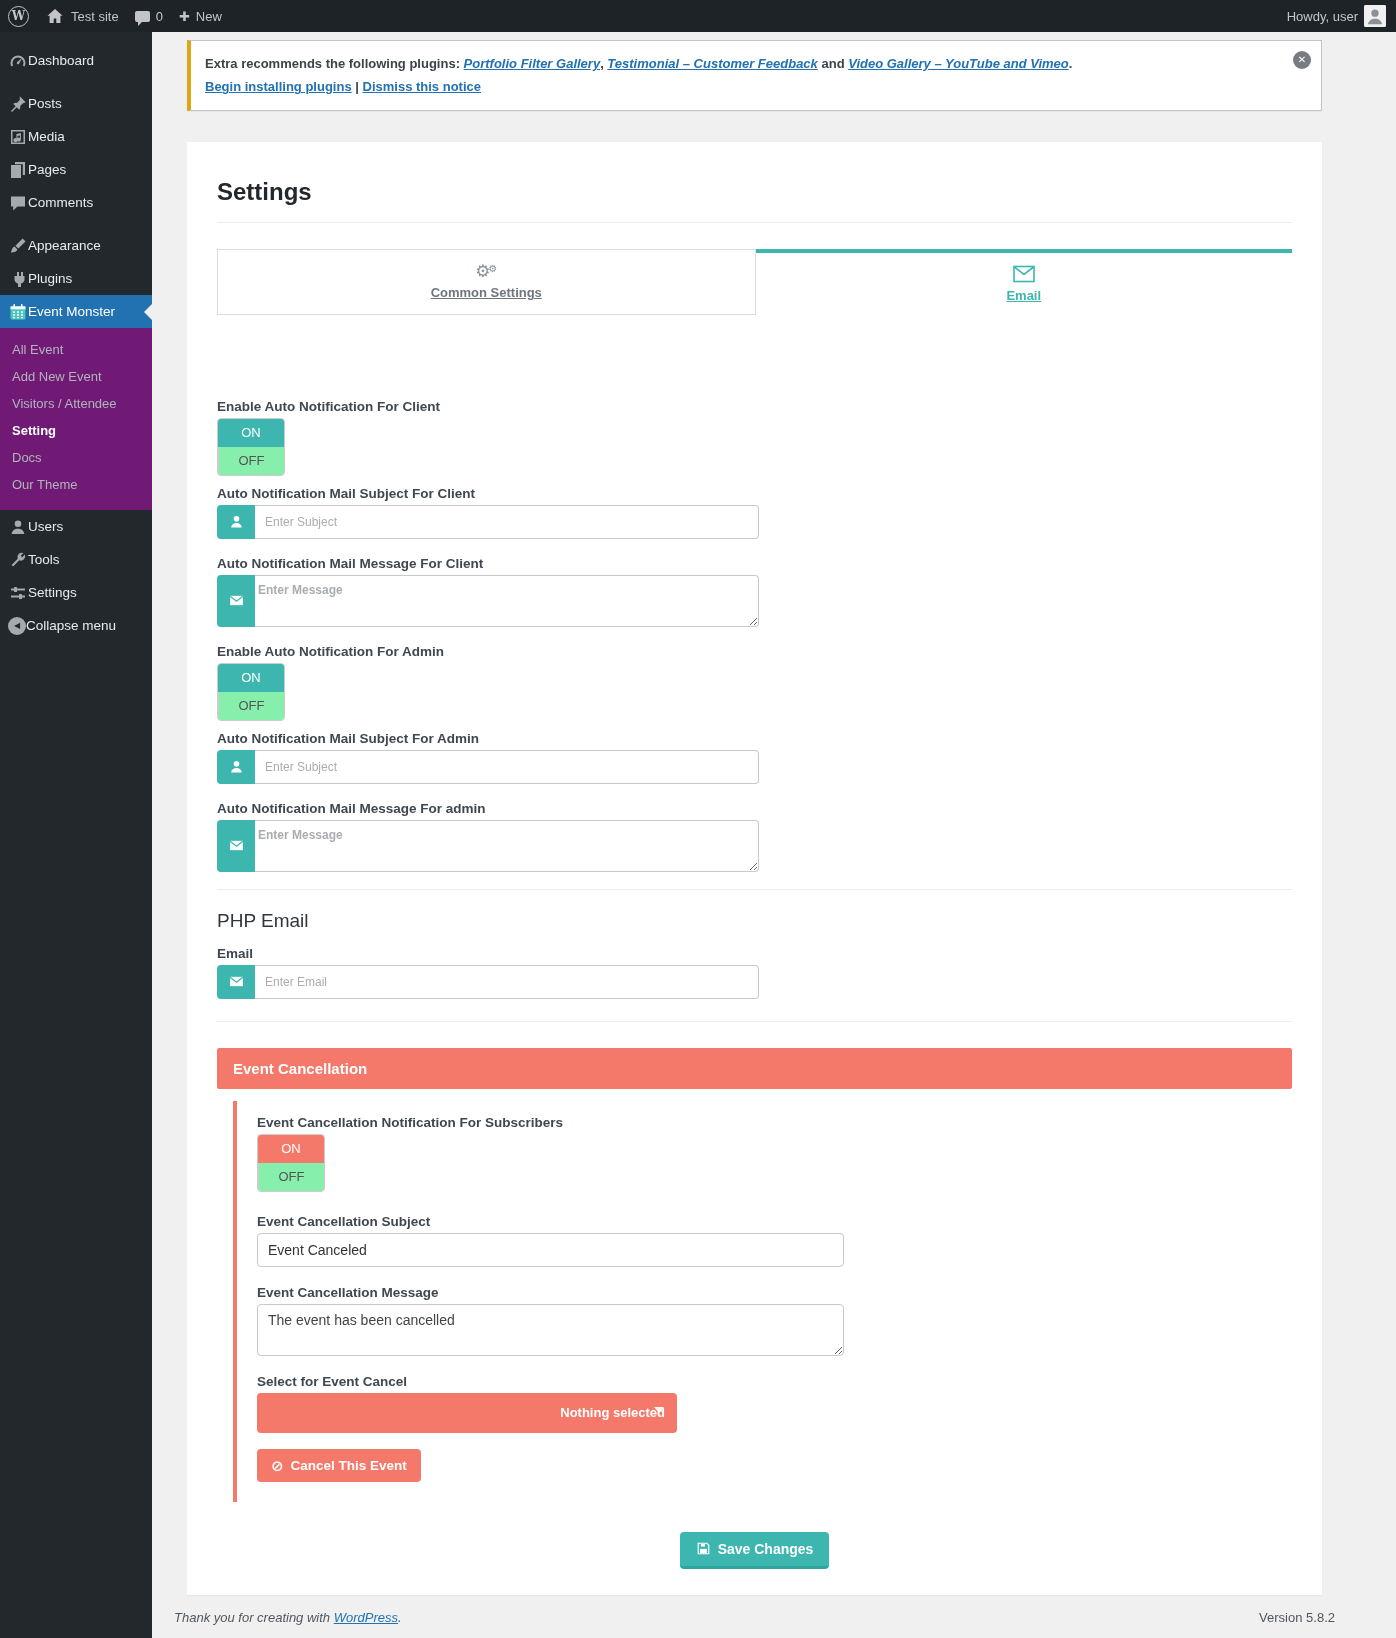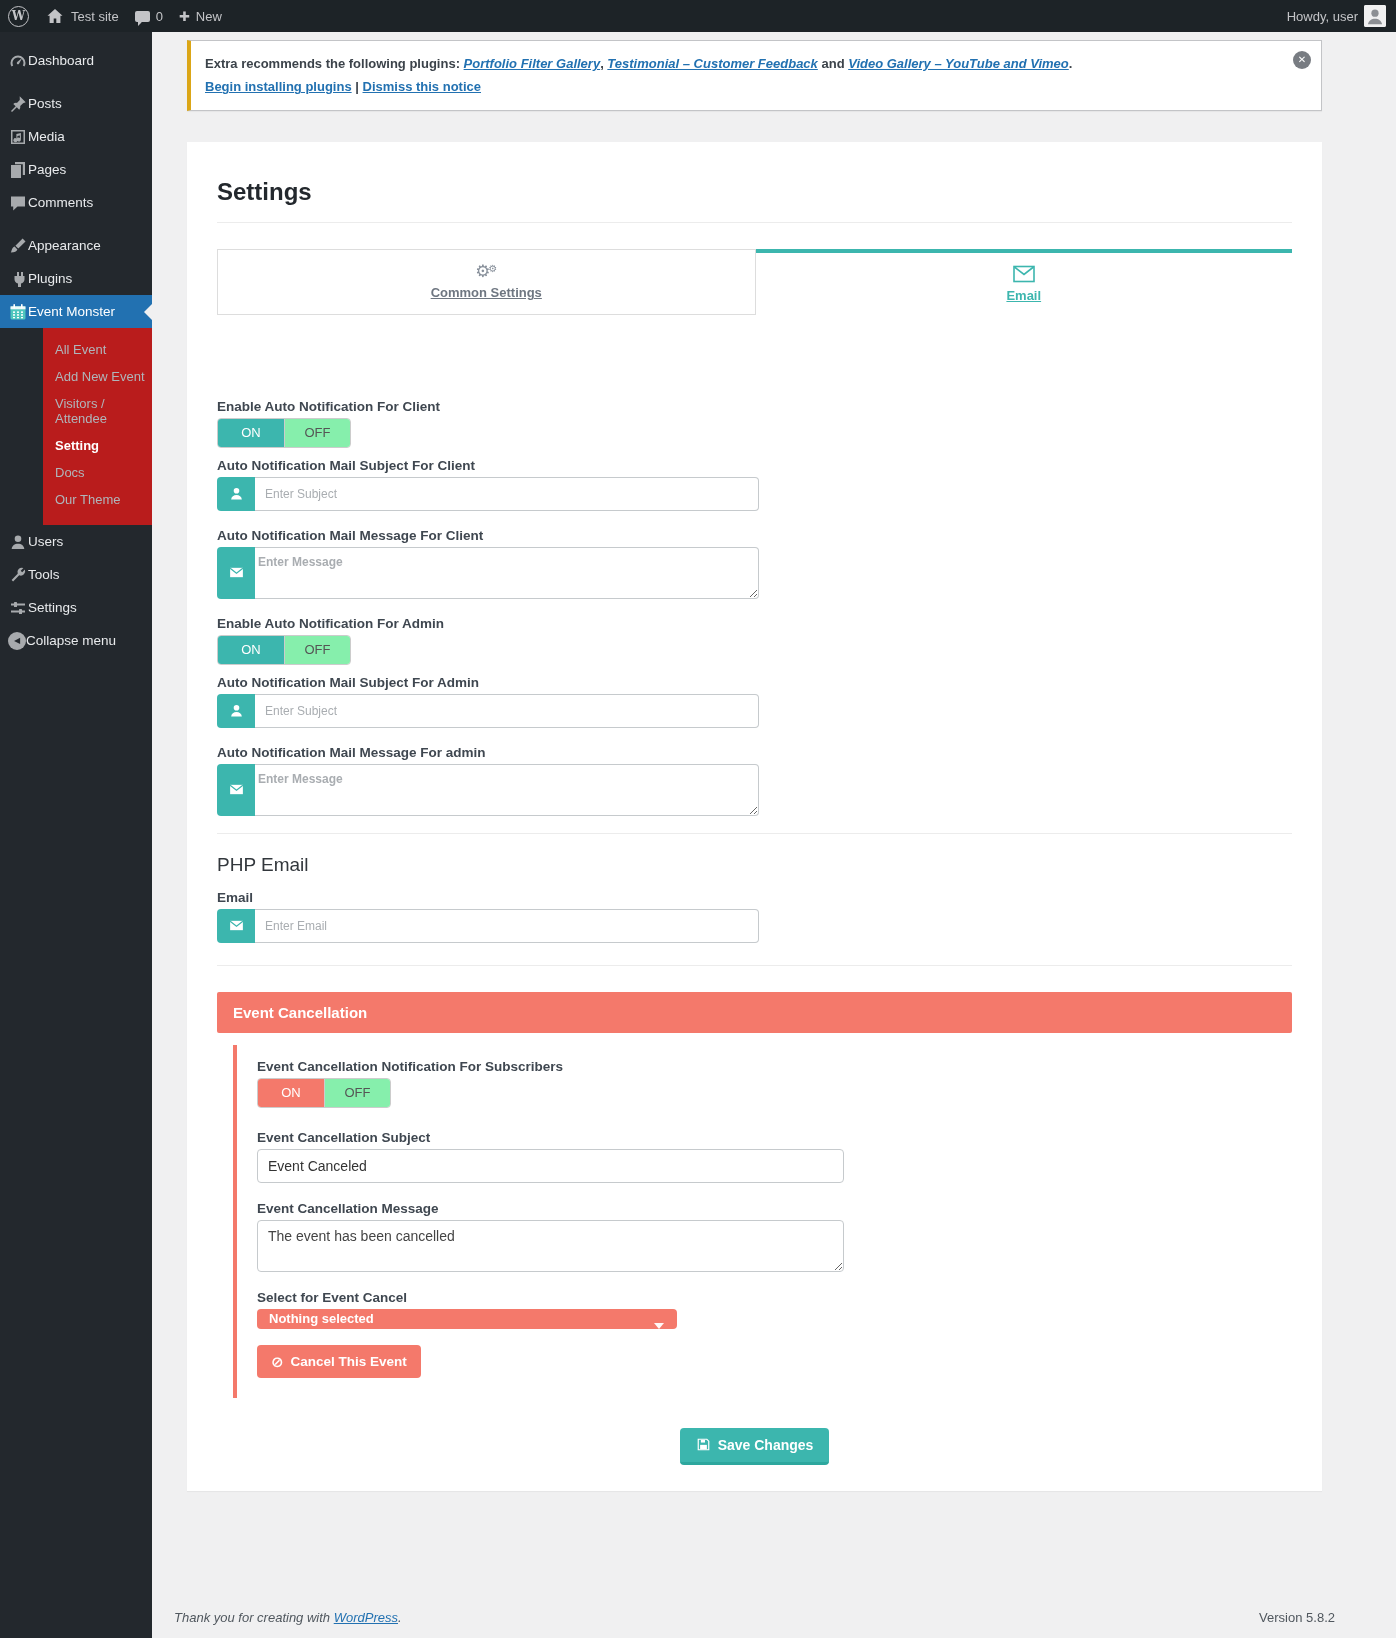--- a/index.html
+++ b/index.html
@@ -41,21 +41,21 @@
     height: 33px; display: flex; align-items: center; 
     padding: 0 8px; font-size: 13.5px; cursor: pointer; color: #e8eaec; position: relative;
   }
   .s-item .micon { color: #a7aaad; }
   .s-sep { height: 10px; }
   .s-item.current { background: #2271b1; color: #fff; }
   .s-item.current::after {
     content:''; position:absolute; right:0; top:50%; margin-top:-8px;
     border:8px solid transparent; border-right:8px solid #f0f0f1;
   }
-  .submenu { background: #b91c1c; padding: 8px 0 12px; margin-left: 43px; }
+  .submenu { background: #701a75; padding: 8px 0 12px; }
   .sub-item { padding: 6px 4px 6px 12px; font-size: 13px; color: #b0b5ba; cursor: pointer; }
   .sub-item.current { color: #fff; font-weight: 700; }
   .collapse-circle {
     width: 18px; height: 18px; border-radius: 50%; background: #a7aaad; color: #23282d;
     display: flex; align-items: center; justify-content: center; font-size: 8px;
   }
   
   .content { margin-left: 152px; padding: 0 74px 0 35px; position: relative; }
   .notice {
     background: #fff; border: 1px solid #c3c4c7; border-left: 4px solid #dba617;
@@ -87,21 +87,21 @@
   .tab-label { font-size: 13px; font-weight: 600; text-decoration: underline; }
   .tab.inactive .tab-label { color: #6e7681; }
   .tab.active .tab-label { color: #3cb6ae; }
   .gear-big { font-size: 17px; color: #878f9a; line-height: 1; }
   .gear-small { font-size: 10px; color: #878f9a; vertical-align: top; margin-left: -2px; }
   .tab-icon-teal { color: #3cb6ae; width: 22px; height: 18px; }
   .tab-icon-teal svg { width:100%; height:100%; display:block; }
   
   .form { margin-top: 84px; }
   .flabel { display: block; font-size: 13.5px; font-weight: 700; color: #3f4750; margin-bottom: 4px; }
-  .toggle { display: inline-flex; border: 1px solid #ccc; border-radius: 4px; overflow: hidden; margin-bottom: 10px; cursor: pointer; }
+  .toggle { display: inline-flex; border: 1px solid #ccc; border-radius: 4px; overflow: hidden; margin-bottom: 10px; cursor: pointer; flex-direction: column; }
   .tg-on { width: 66px; height: 28px; display:flex; align-items:center; justify-content:center;
            background: #3cb6ae; color: #fff; font-size: 13px; }
   .toggle.coral .tg-on { background: #f4796b; }
   .tg-off { width: 66px; height: 28px; display:flex; align-items:center; justify-content:center;
             background: #86efac; color: #555; font-size: 13px; border-left: 1px solid #ccc; }
   .igroup { display: flex; width: 542px; margin-bottom: 17px; }
   .addon {
     width: 38px; background: #3cb6ae; border-radius: 4px 0 0 4px;
     display: flex; align-items: center; justify-content: center; flex: 0 0 auto;
   }
@@ -125,22 +125,22 @@
     width: 587px; height: 34px; border: 1px solid #c6cacd; border-radius: 4px;
     font-family: inherit; font-size: 14px; color: #333; padding: 0 10px; outline: none;
     display: block; margin-bottom: 18px;
   }
   .c-textarea {
     width: 587px; height: 52px; border: 1px solid #c6cacd; border-radius: 4px;
     font-family: inherit; font-size: 14px; color: #444; padding: 7px 10px; outline: none;
     display: block; margin-bottom: 18px; resize: both;
   }
   .dropdown {
-    width: 420px; height: 20px; background: #f4796b; border: none; border-radius: 4px;
-    color: #fff; font-weight: 700; font-size: 13px; text-align: left; padding: 0 12px;
+    width: 420px; height: 40px; background: #f4796b; border: none; border-radius: 4px;
+    color: #fff; font-weight: 700; font-size: 13px; text-align: right; padding: 0 12px;
     position: relative; cursor: pointer; display: block; margin-bottom: 16px; font-family: inherit;
   }
   .caret { position: absolute; right: 13px; top: 14px; width: 0; height: 0;
     border: 5px solid transparent; border-top: 6px solid rgba(255,255,255,.95); }
   .cancel-btn {
     display: inline-flex; align-items: center; gap: 7px;
     background: #f4796b; color: #fff; border: none; border-radius: 4px;
     font-weight: 700; font-size: 13.5px; padding: 9px 14px; cursor: pointer; font-family: inherit;
   }
   .ban-glyph { font-size: 15px; line-height: 1; }

